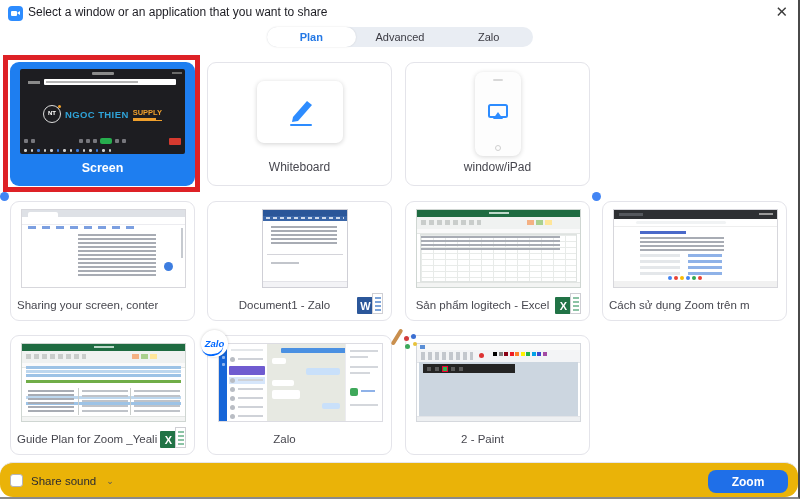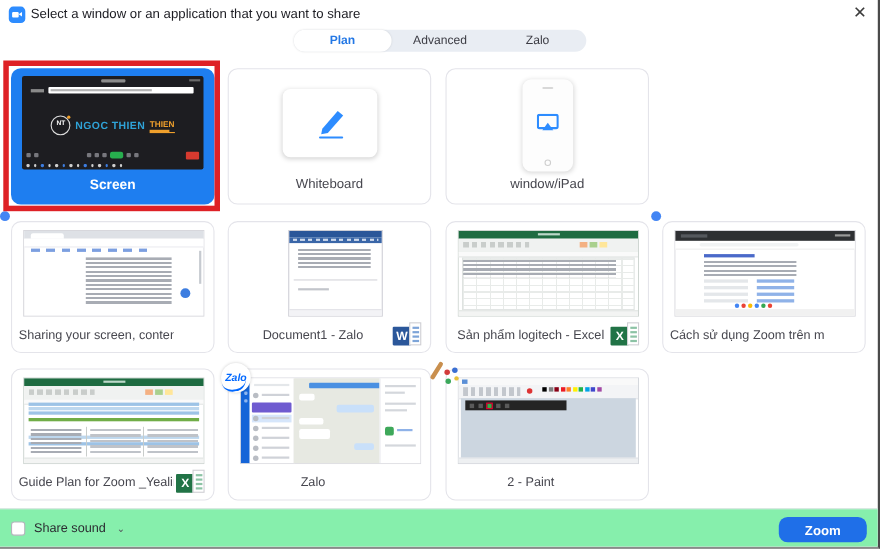--- a/index.html
+++ b/index.html
@@ -170,21 +170,21 @@
   .ic-zalo span{color:#0068ff;font-weight:bold;font-style:italic;font-size:9.5px;}
   .ic-zalo::after{content:"";position:absolute;left:1px;bottom:1px;width:22px;height:10px;border:0 solid transparent;border-bottom:2px solid #0068ff;border-radius:0 0 10px 10px;transform:rotate(-10deg);}
   .ic-paint{border-radius:50%;background:radial-gradient(circle at 35% 35%,#f4ead6,#ddc9a3);position:relative;box-shadow:0 0 3px rgba(0,0,0,.2);}
   .ic-paint .d1{position:absolute;left:5px;top:6px;width:5px;height:5px;border-radius:50%;background:#d23b3b;}
   .ic-paint .d2{position:absolute;left:12px;top:4px;width:5px;height:5px;border-radius:50%;background:#3b6fd2;}
   .ic-paint .d3{position:absolute;left:6px;top:14px;width:5px;height:5px;border-radius:50%;background:#3ba85b;}
   .ic-paint .d4{position:absolute;left:14px;top:12px;width:4px;height:4px;border-radius:50%;background:#e8c23a;}
   .ic-paint .brush{position:absolute;right:0px;top:-2px;width:4px;height:18px;background:#c98f4e;border-radius:2px;transform:rotate(32deg);}
 
   
-  .footer{position:absolute;left:0;right:0;top:462px;bottom:0;border-top:1px solid #e6e6ea;background:#86efac;}
+  .footer{position:absolute;left:0;right:0;top:462px;bottom:0;border-top:1px solid #e6e6ea;background:#eab308;border-radius:13px;}
   .cb-group{position:absolute;top:0;height:35px;display:flex;align-items:center;gap:8px;cursor:pointer;}
   .checkbox{width:13px;height:13px;border:1px solid #b4b4bc;border-radius:3px;background:#fff;box-sizing:border-box;}
   .cb-label{font-size:11.5px;color:#2b2b31;}
   .chev{font-size:9px;color:#55555c;margin-left:2px;}
   .share-btn{position:absolute;right:10px;top:7px;width:80px;height:23px;background:#1f6fe8;border-radius:8px;color:#fff;
              font-size:12px;font-weight:bold;display:flex;align-items:center;justify-content:center;cursor:pointer;}
 </style>
 </head>
 <body>
 
@@ -214,21 +214,21 @@
       <i class="st-back"></i>
       <div class="st-address">
           <i></i>
         </div>
       <div class="st-logo">
         <span class="nt-badge">
             <span>NT</span>
             <i></i>
           </span>
         <span class="st-name">NGOC THIEN</span>
-        <span class="st-supply"><span>THIEN</span><i></i></span>
+        <span class="st-supply"><span>SUPPLY</span><i></i></span>
       </div>
       <div class="st-toolbar">
         <i class="ic"></i>
           <i class="ic"></i>
           <span class="sp"></span>
         <i class="ic"></i>
           <i class="ic"></i>
           <i class="ic"></i>
         <span class="green"></span>
         <i class="ic"></i>

